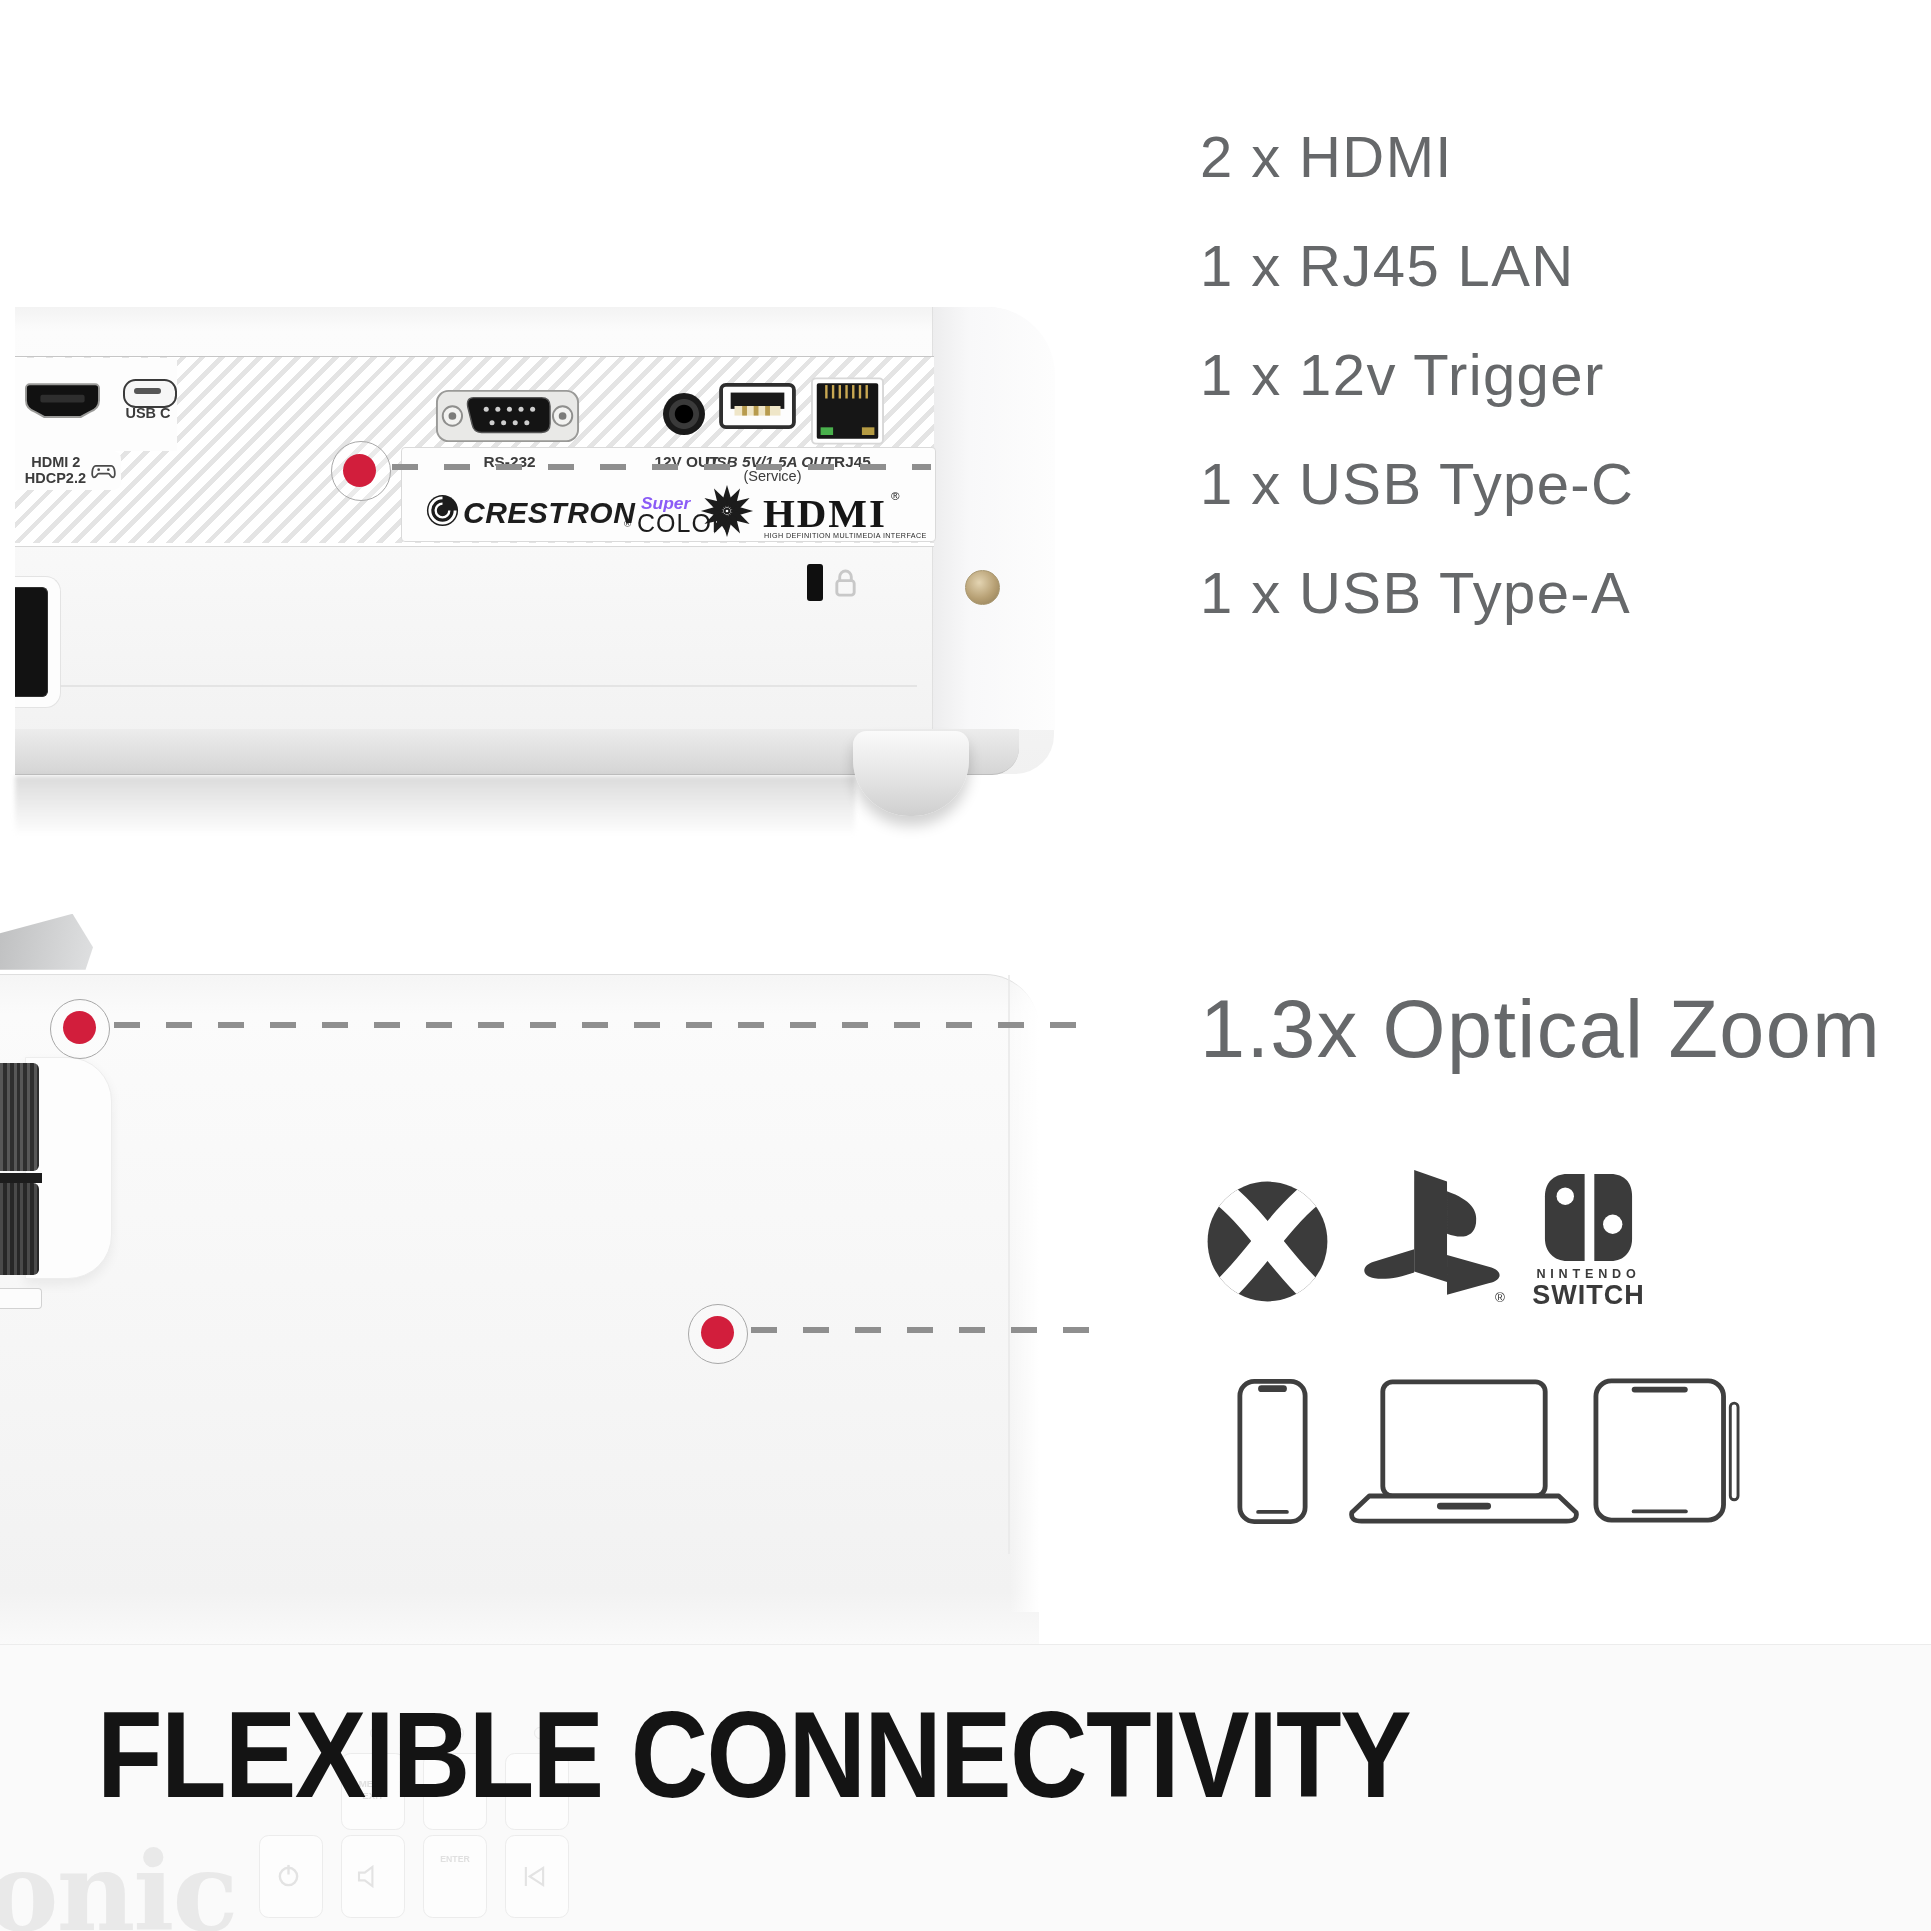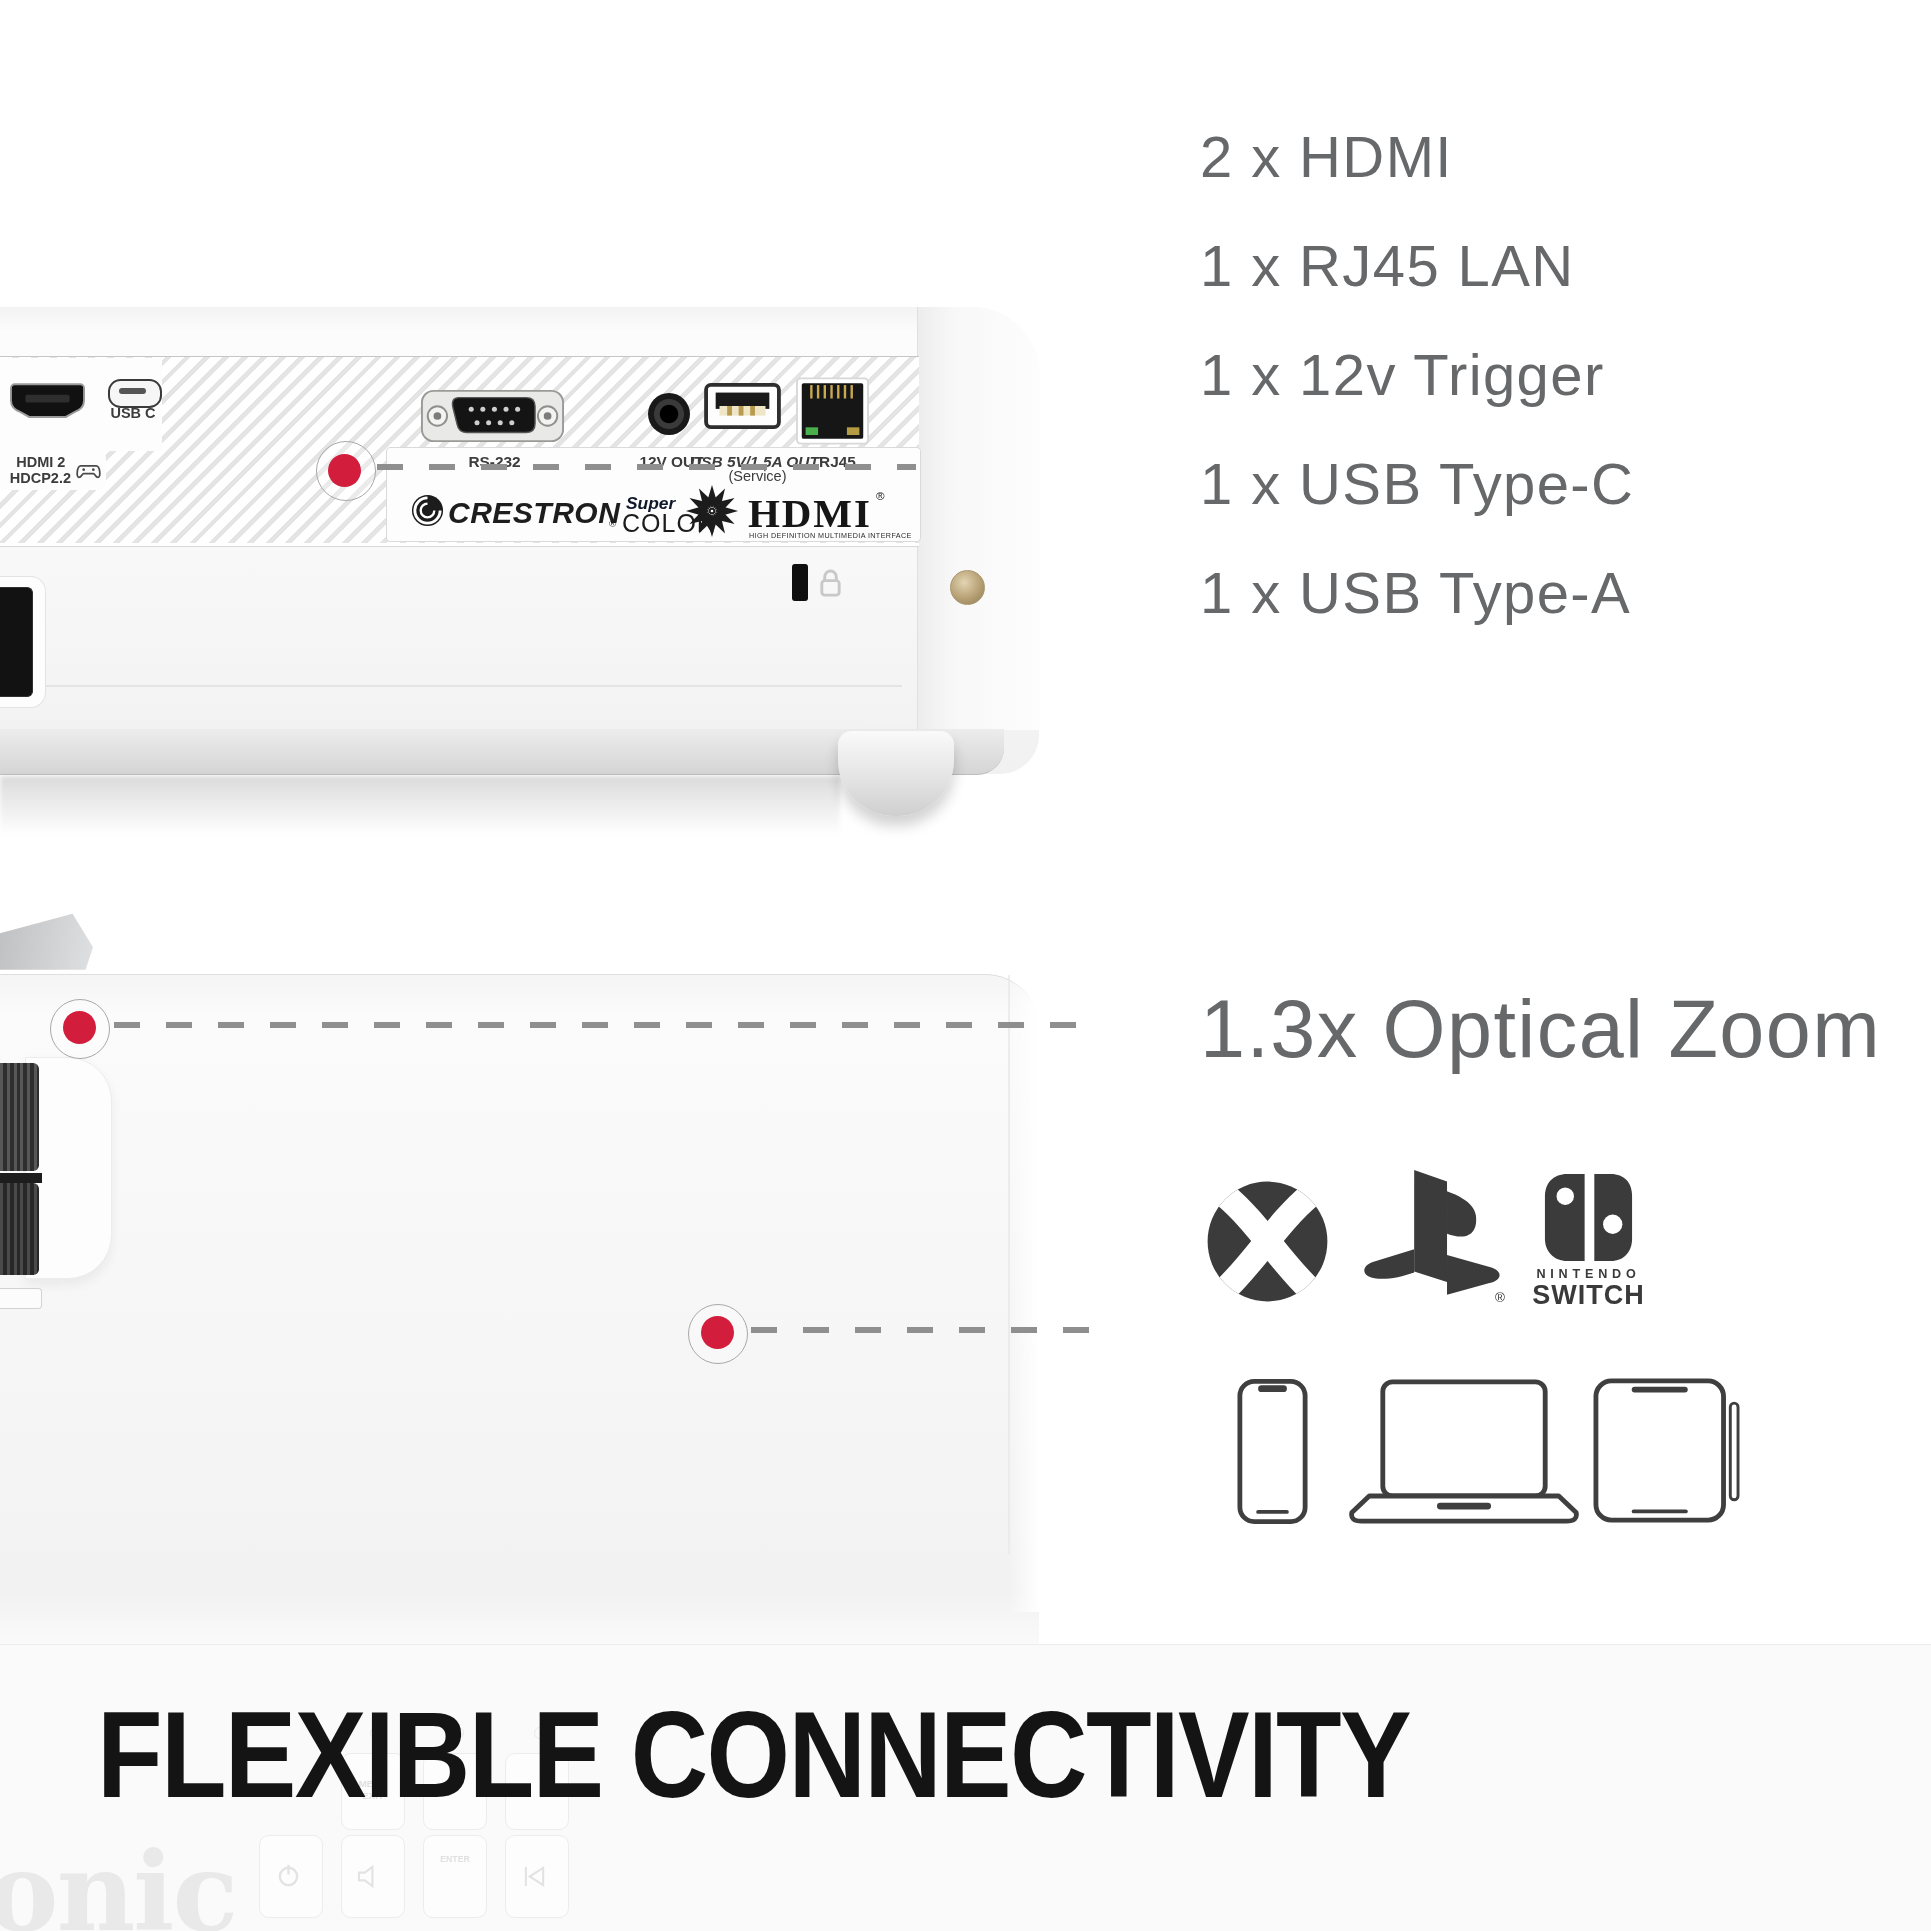--- a/index.html
+++ b/index.html
@@ -1,20 +1,20 @@
 <!DOCTYPE html>
 <html><head>
 <meta charset="utf-8">
 <style>
   html,body{margin:0;padding:0;background:#fff;}
   #stage{position:relative;width:1931px;height:1931px;background:#ffffff;overflow:hidden;
          font-family:"Liberation Sans", sans-serif;}
   .abs{position:absolute;}
   
-  #backpanel{left:0;top:307px;width:1039px;height:467px;
+  #backpanel{left:15px;top:307px;width:1039px;height:467px;
     background:linear-gradient(180deg,#f3f3f3 0,#fcfcfc 25px,#f8f8f8 55%,#f1f1f1 100%);
     border-radius:0 68px 39px 0;}
   #sideface{left:917px;top:0;width:122px;height:423px;background:linear-gradient(90deg,#ededee,#f8f8f9 30%,#fdfdfd);
     border-radius:0 68px 0 0;border-left:1px solid #e0e0e0;}
   #recess{left:0;top:49px;width:919px;height:189px;
     background:repeating-linear-gradient(135deg,#ffffff 0 8.7px,#e4e4e4 8.7px 13.5px);
     border-top:1.9px solid #c6c6c6;border-bottom:1.9px solid #d8d8d8;
     box-shadow:0 -2.9px 0 #fff inset;}
   .plate{background:#fdfdfd;}
   .portlabel{font-size:15.4px;font-weight:bold;color:#3c3c3c;text-align:center;white-space:nowrap;}
@@ -126,21 +126,21 @@
       <div class="abs portlabel" style="left:402px;top:4.8px;width:97px;">RJ45</div>
 
       <svg class="abs" style="left:23px;top:45px;" width="35" height="35" viewBox="0 0 36 36">
         <circle cx="18" cy="18" r="16" fill="#1c1c1c"></circle>
         <path d="M18,5 a13,13 0 1 0 13,13" stroke="#fff" stroke-width="3" fill="none"></path>
         <path d="M18,11 a7,7 0 1 0 7,7" stroke="#fff" stroke-width="2.4" fill="none"></path>
       </svg>
       <div class="abs" style="left:61px;top:48px;font-size:30px;font-weight:900;font-style:italic;color:#1d1d1d;letter-spacing:0.5px;">CRESTRON</div>
       <div class="abs" style="left:222px;top:70px;font-size:9.7px;color:#1d1d1d;">®</div>
 
-      <div class="abs" style="left:239px;top:45px;font-size:17.4px;font-weight:bold;font-style:italic;color:#0f172a;">Super</div>
+      <div class="abs" style="left:239px;top:45px;font-size:17.4px;font-weight:bold;font-style:italic;color:#8b5cf6;">Super</div>
       <div class="abs" style="left:235px;top:61px;font-size:25px;font-weight:400;color:#1c1c1c;letter-spacing:1px;">COLOR</div>
       <svg class="abs" style="left:297px;top:35px;" width="56" height="56" viewBox="-29 -29 58 58">
         <g fill="#1c1c1c">
           <path d="M0,-27 L5,-10 L0,-3 L-5,-10 Z"></path>
             <path d="M0,-27 L5,-10 L0,-3 L-5,-10 Z" transform="rotate(30)"></path>
           <path d="M0,-27 L5,-10 L0,-3 L-5,-10 Z" transform="rotate(60)"></path>
             <path d="M0,-27 L5,-10 L0,-3 L-5,-10 Z" transform="rotate(90)"></path>
           <path d="M0,-27 L5,-10 L0,-3 L-5,-10 Z" transform="rotate(120)"></path>
             <path d="M0,-27 L5,-10 L0,-3 L-5,-10 Z" transform="rotate(150)"></path>
           <path d="M0,-27 L5,-10 L0,-3 L-5,-10 Z" transform="rotate(180)"></path>

